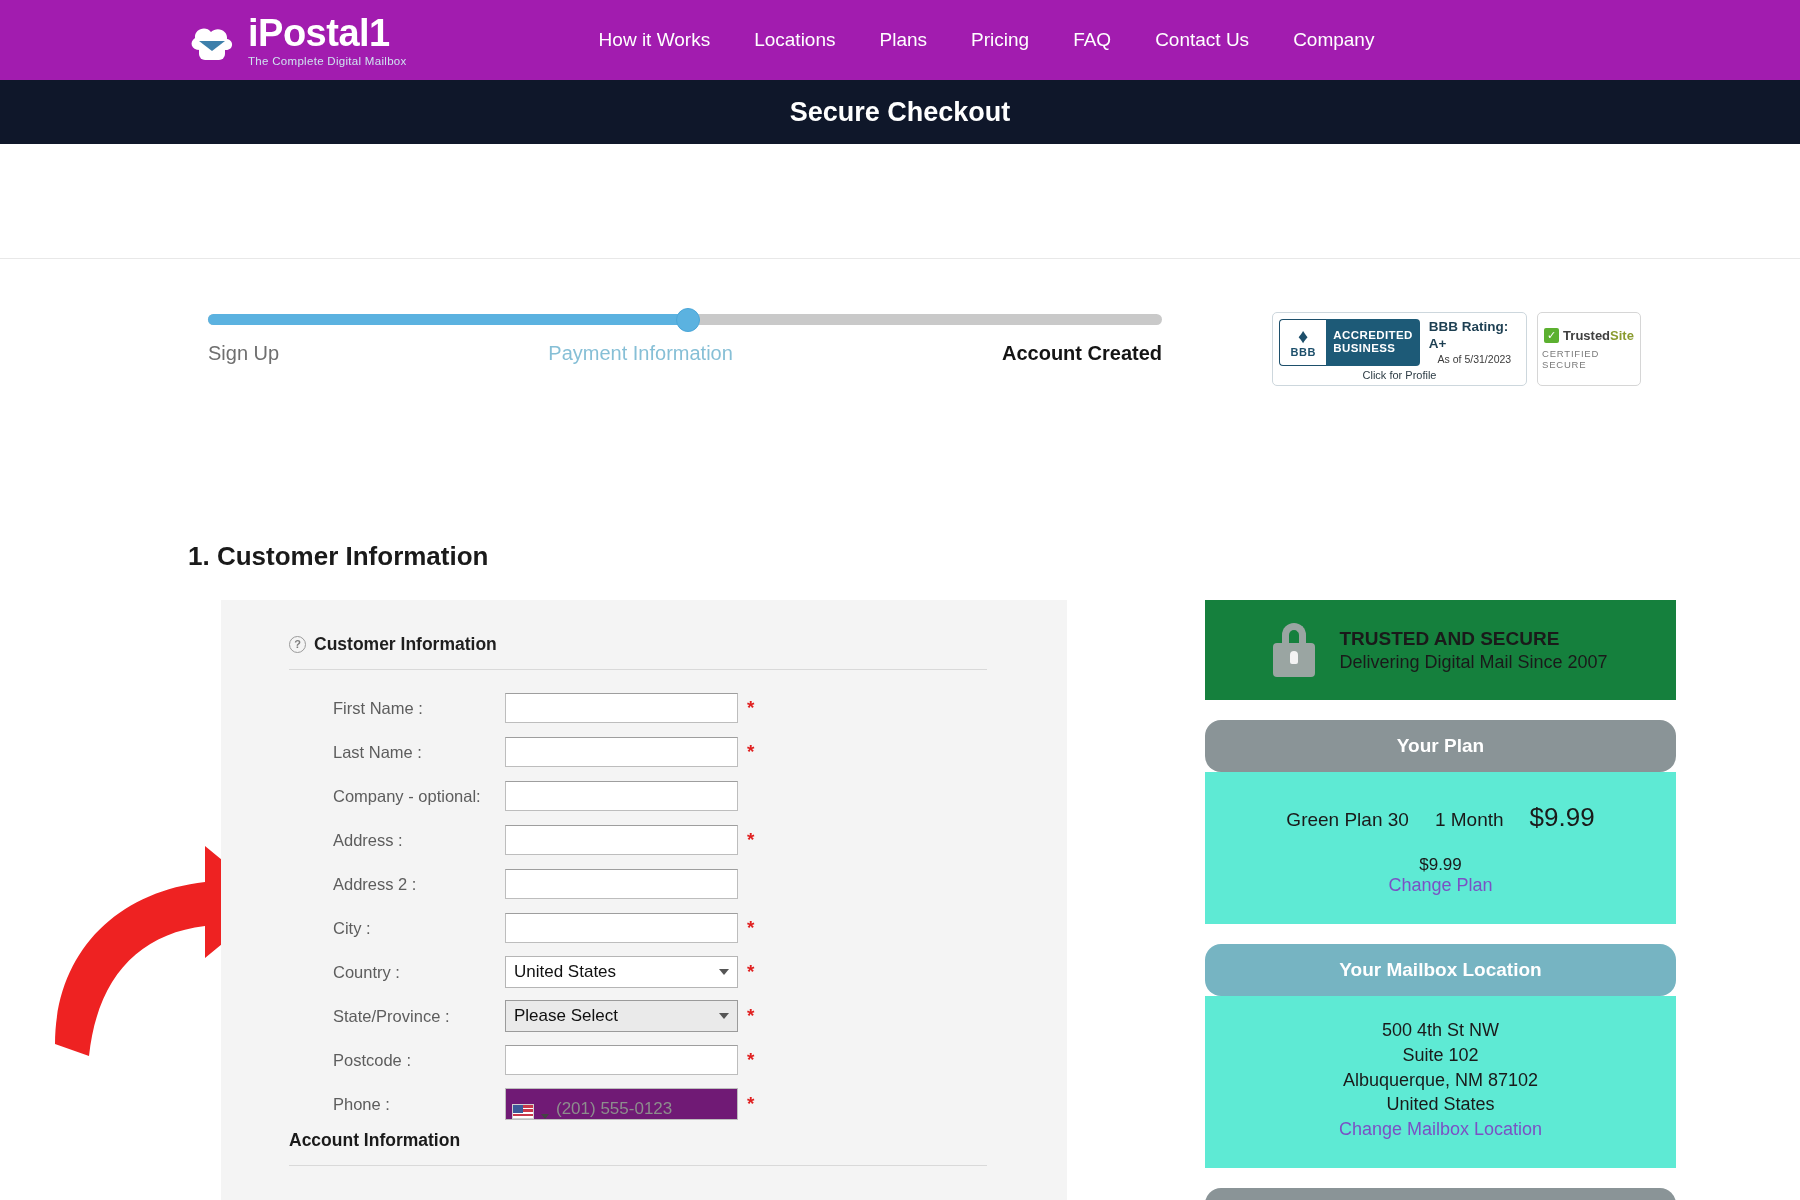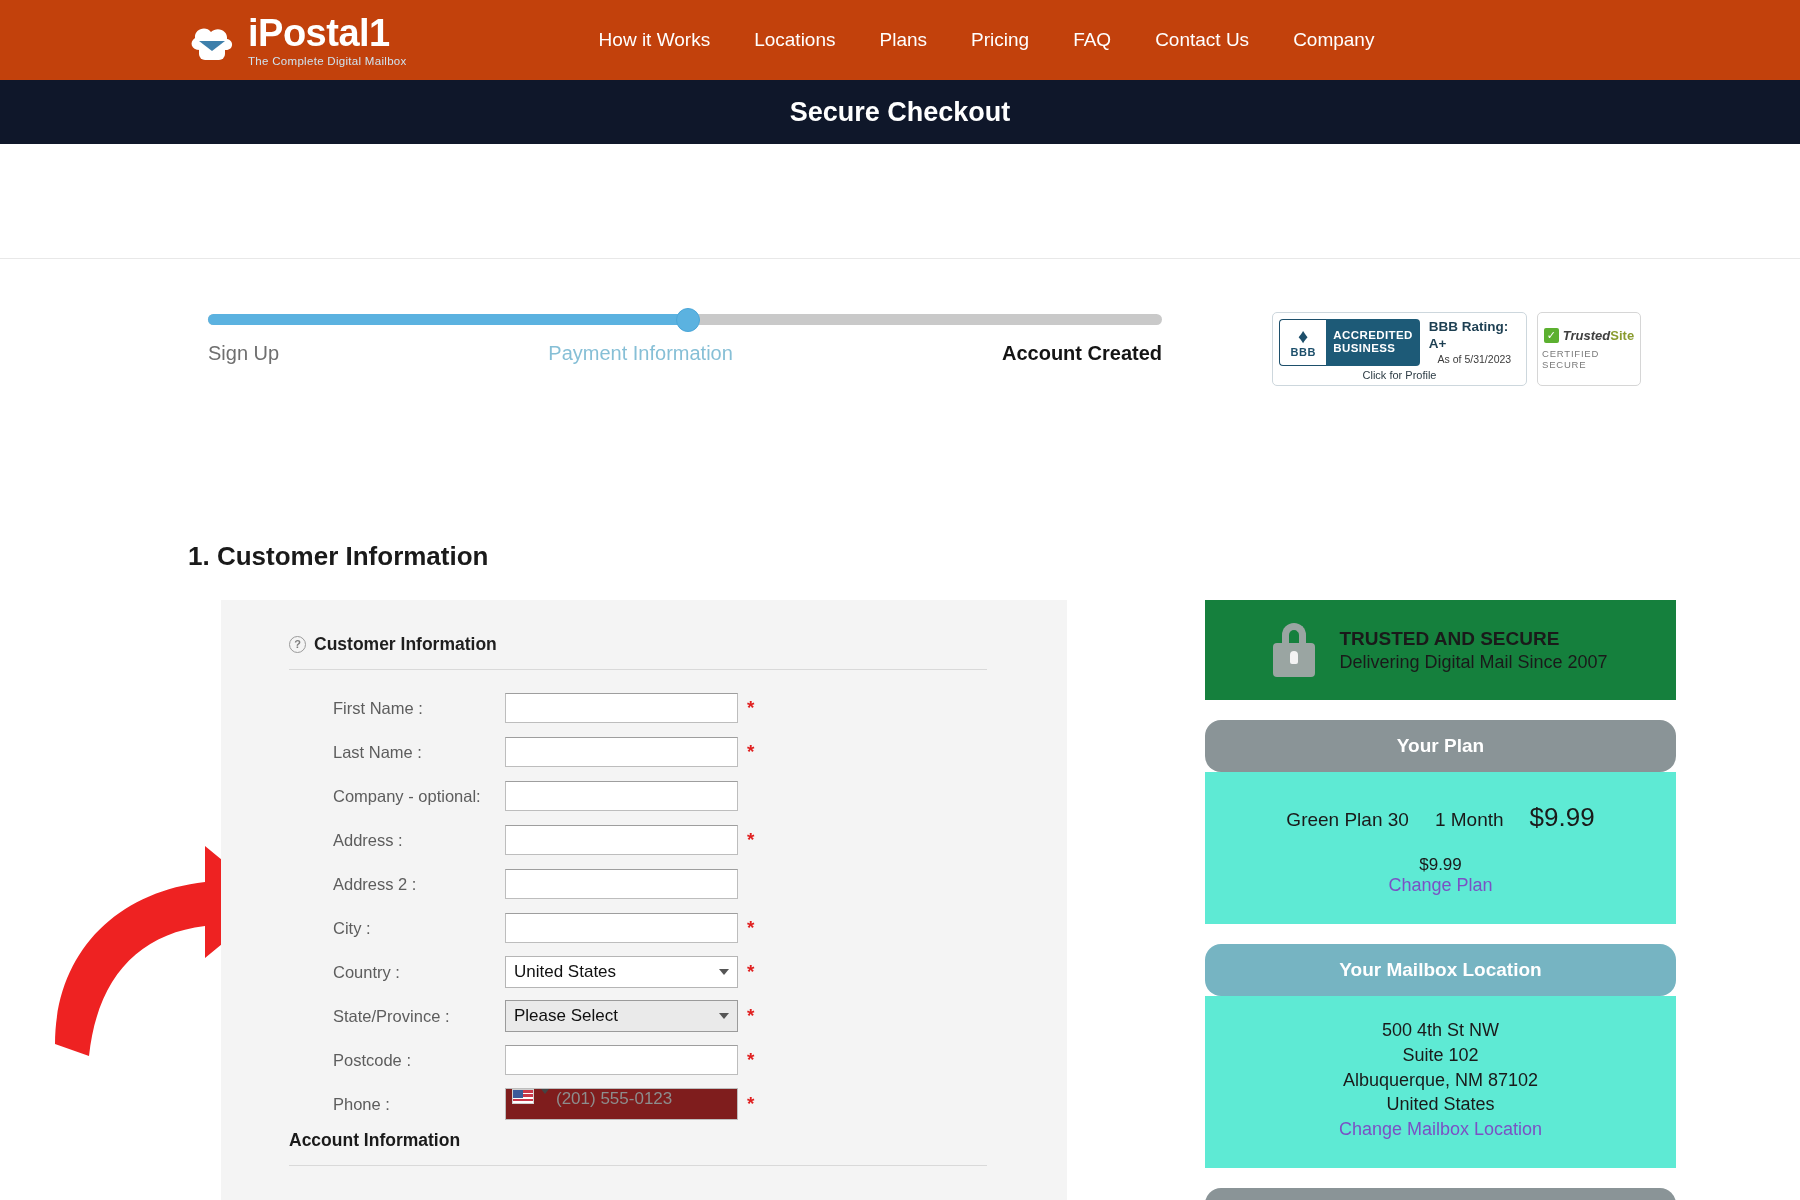--- a/index.html
+++ b/index.html
@@ -6,21 +6,21 @@
   html, body {
     width: 1800px; height: 1200px;
     background: #ffffff;
     font-family: "Liberation Sans", sans-serif;
     overflow: hidden;
   }
 
   
   .topnav {
     height: 80px;
-    background: #c2410c;
+    background: #a21caf;
     display: flex;
     align-items: center;
     padding: 0 0 0 186px;
   }
   .logo-wrap { display: flex; align-items: center; gap: 10px; }
   .logo-mark { width: 52px; height: 40px; position: relative; }
   .logo-text-wrap { display: flex; flex-direction: column; }
   .logo-text {
     color: #ffffff; font-size: 38px; font-weight: bold;
     letter-spacing: -0.5px; line-height: 1;
@@ -111,21 +111,21 @@
     width: 104px; border: 1px solid #d6d6d6; border-radius: 5px;
     background: #fff; display: flex; flex-direction: column;
     align-items: center; justify-content: center; gap: 5px; padding: 8px 4px;
   }
   .ts-row { display: flex; align-items: center; gap: 4px; }
   .ts-check {
     width: 15px; height: 15px; background: #5cb030; border-radius: 2px;
     color: #fff; font-size: 11px; line-height: 15px; text-align: center;
   }
   .ts-name { font-size: 13px; font-weight: bold; }
-  .ts-name .a { color: #404040; font-style: italic; }
+  .ts-name .a { color: #404040; }
   .ts-name .b { color: #8a9b2f; }
   .ts-sub { font-size: 9.5px; color: #7a7a7a; letter-spacing: 0.8px; }
 
   
   .content { position: relative; }
   .section-title {
     position: absolute; left: 188px; top: 282px;
     font-size: 26px; font-weight: bold; color: #1a1a1a;
   }
 
@@ -159,22 +159,22 @@
     padding: 0 8px 0 8px; font-size: 17px; color: #101010;
   }
   .fselect.focused { background: #eaeaea; border-color: #9b9b9b; }
   .caret {
     width: 0; height: 0;
     border-left: 5px solid transparent; border-right: 5px solid transparent;
     border-top: 6px solid #555;
   }
   .req { color: #e02020; font-size: 19px; margin-left: 9px; font-weight: bold; }
   .phone-box {
-    width: 233px; height: 32px; background: #7f1d1d; border: 1px solid #bdbdbd;
-    display: flex; align-items: flex-start; padding: 0 6px; gap: 7px;
+    width: 233px; height: 32px; background: #701a75; border: 1px solid #bdbdbd;
+    display: flex; align-items: flex-end; padding: 0 6px; gap: 7px;
   }
   .flag {
     width: 22px; height: 15px; position: relative; overflow: hidden;
     background: linear-gradient(#c8384a 0 20%, #ffffff 20% 33%, #c8384a 33% 53%,
                 #ffffff 53% 66%, #c8384a 66% 86%, #ffffff 86% 100%);
     border: 1px solid #d0d0d0;
   }
   .flag::before {
     content: ""; position: absolute; left: 0; top: 0;
     width: 10px; height: 8px; background: #3c5a99;

